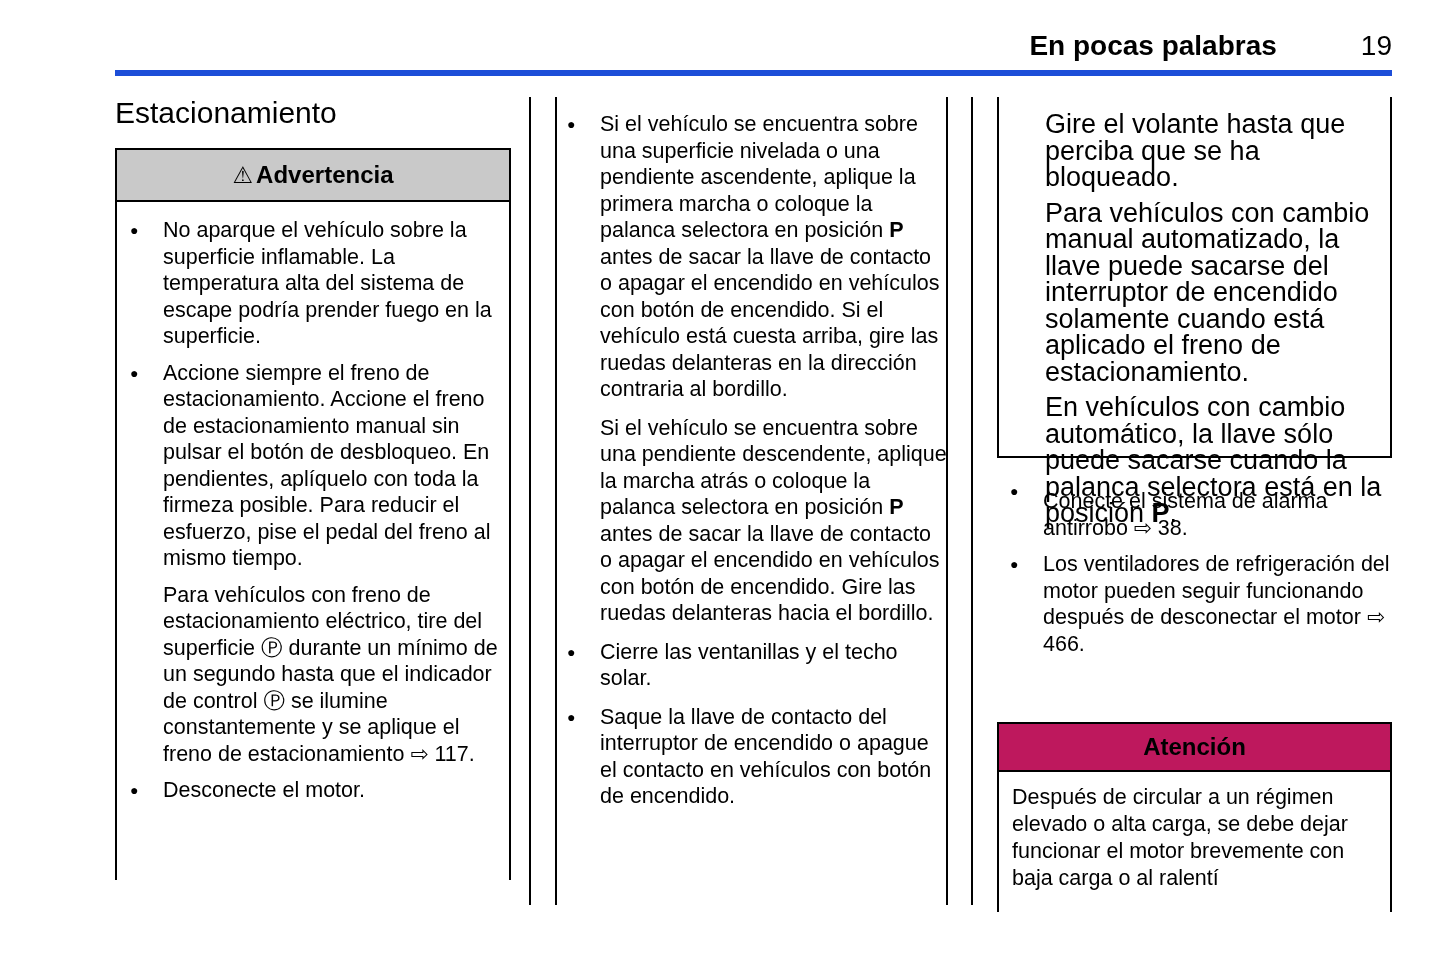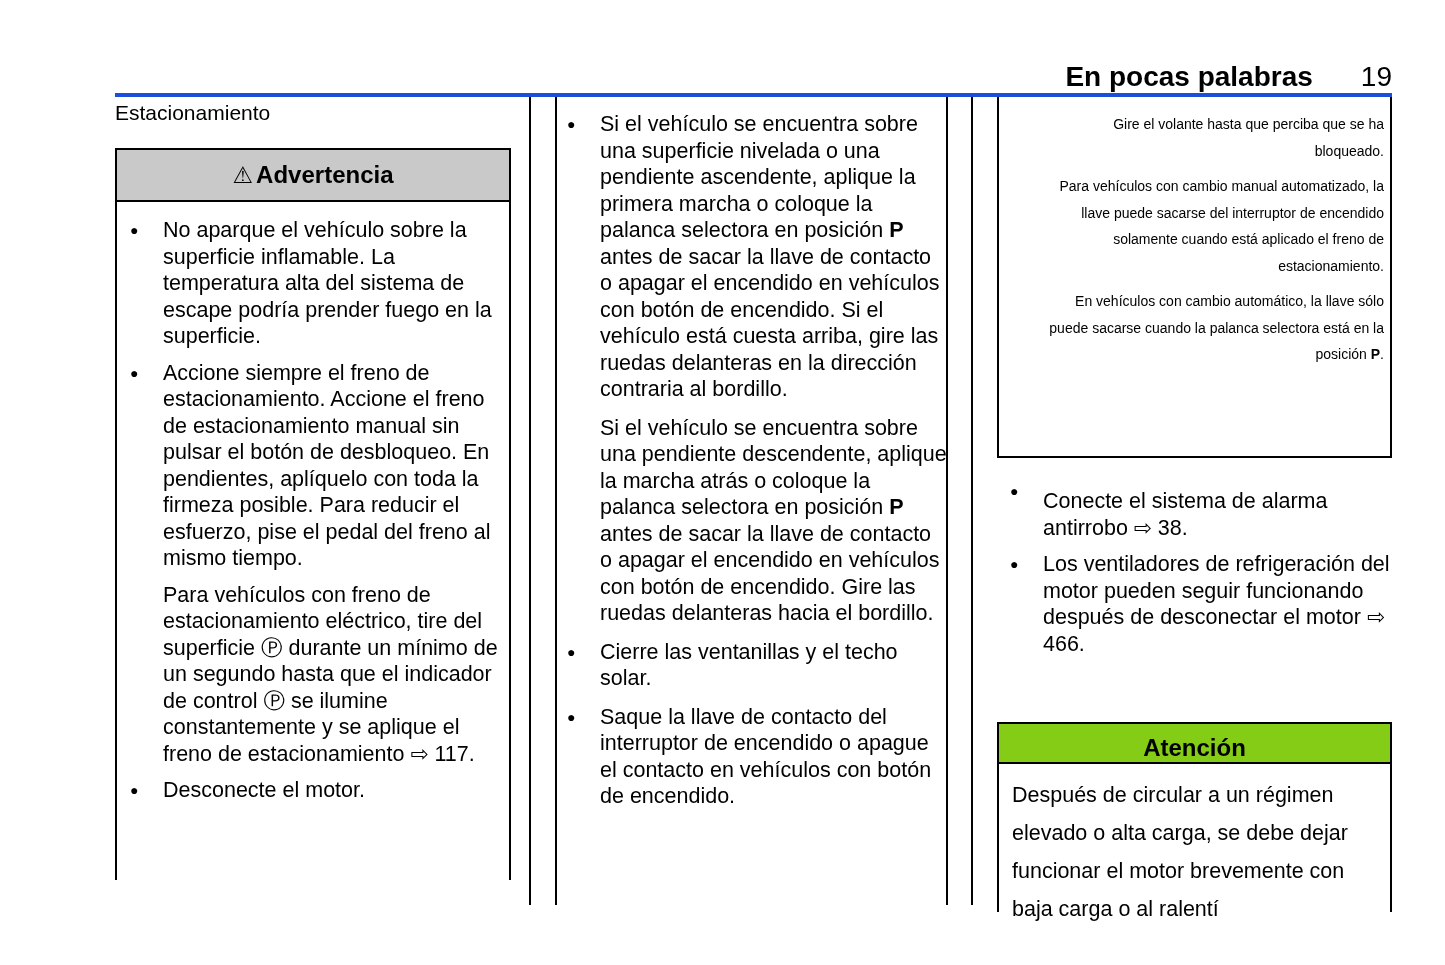--- a/index.html
+++ b/index.html
@@ -5,36 +5,36 @@
   html,body { margin:0; padding:0; background:#ffffff; }
   .page {
     position:relative; width:1445px; height:965px; overflow:hidden;
     background:#ffffff; color:#000;
     font-family:"Liberation Sans","DejaVu Sans",sans-serif;
   }
   * { box-sizing:border-box; }
 
   
   .page-header {
-    position:absolute; left:115px; top:0; width:1277px; height:97px;
+    position:absolute; left:115px; top:0; width:1277px; height:76px;
     display:flex; align-items:flex-end; justify-content:flex-end;
-    border-bottom:4px solid #1d4ed8; 
+    border-bottom:6px solid #1d4ed8; padding-bottom:8px;
   }
   .section-title { font-size:28px; font-weight:bold; }
-  .page-number  { font-size:28px; margin-left:48px; }
+  .page-number  { font-size:28px; margin-left:84px; }
 
   
   .vline { position:absolute; top:97px; height:808px; width:2px; background:#000; }
   .vline.v1 { left:529px; }
   .vline.v2 { left:555px; }
   .vline.v3 { left:946px; }
   .vline.v4 { left:971px; }
 
   
-  .col1-heading { position:absolute; left:115px; top:96px; font-size:21px; line-height:34px; }
+  .col1-heading { position:absolute; left:115px; top:96px; font-size:30px; line-height:34px; }
   .warn-box-1 {
     position:absolute; left:115px; top:148px; width:396px; height:732px;
     border:2px solid #000; border-bottom:none;
   }
   .warn-header {
     height:52px; background:#c9c9c9; border-bottom:2px solid #000;
     display:flex; align-items:center; justify-content:center;
     font-size:24px; font-weight:bold;
   }
   .warn-header .warn-icon { margin-right:3px; font-weight:normal; font-size:23px; }
@@ -51,34 +51,34 @@
   .col2 { position:absolute; left:556px; top:97px; width:391px; padding:14px 0 0 0; }
   .col2 .item { padding-left:44px; margin-bottom:12px; }
   .col2 .dot  { left:11px; }
 
   
   .warn-box-3 {
     position:absolute; left:997px; top:97px; width:395px; height:361px;
     border-left:2px solid #000; border-right:2px solid #000; border-bottom:2px solid #000;
     padding:14px 6px 0 46px;
   }
-  .warn-box-3 .wpara { margin-bottom:9px; font-size:14px; line-height:26.5px;text-align:right; }
+  .warn-box-3 .wpara { margin-bottom:9px; font-size:27px; line-height:26.5px; }
 
   .col3-list { position:absolute; left:997px; top:470px; width:395px; padding-top:8px; }
 
   .caution-box {
     position:absolute; left:997px; top:722px; width:395px; height:190px;
     border:2px solid #000; border-bottom:none;
   }
   .caution-header {
-    height:40px; border-bottom:2px solid #000; background:#84cc16;
-    display:flex; align-items:flex-end; justify-content:center;
+    height:48px; border-bottom:2px solid #000; background:#be185d;
+    display:flex; align-items:center; justify-content:center;
     font-size:24px; font-weight:bold;
   }
-  .caution-body { padding:12px 10px 0 13px; font-size:21.5px; line-height:38px; }
+  .caution-body { padding:12px 10px 0 13px; font-size:21.5px; line-height:27px; }
 </style>
 </head>
 <body>
 
 <div class="page">
 
   <div class="page-header">
     <span class="section-title">En pocas palabras</span>
     <span class="page-number">19</span>
   </div>

